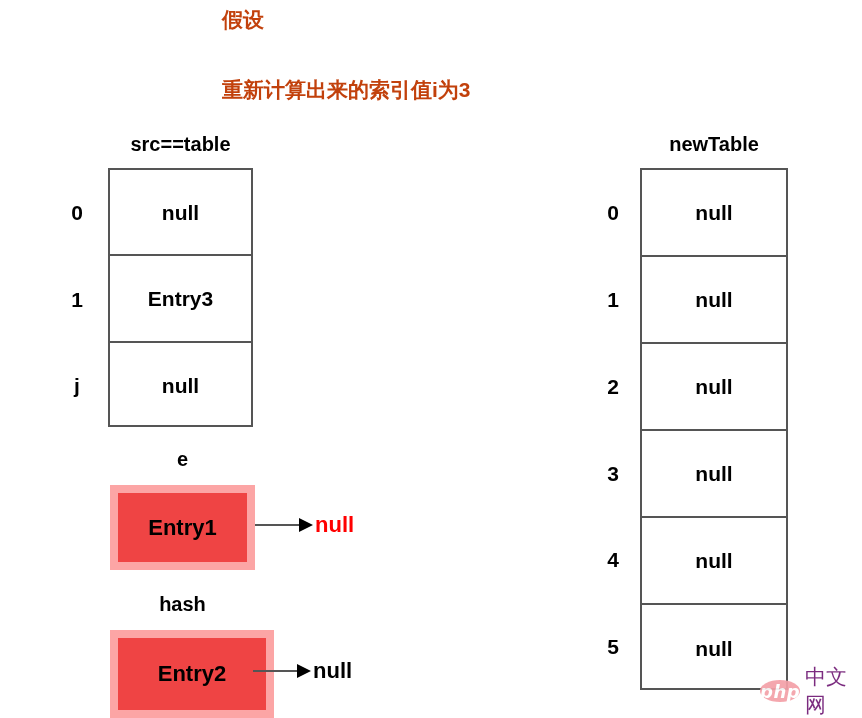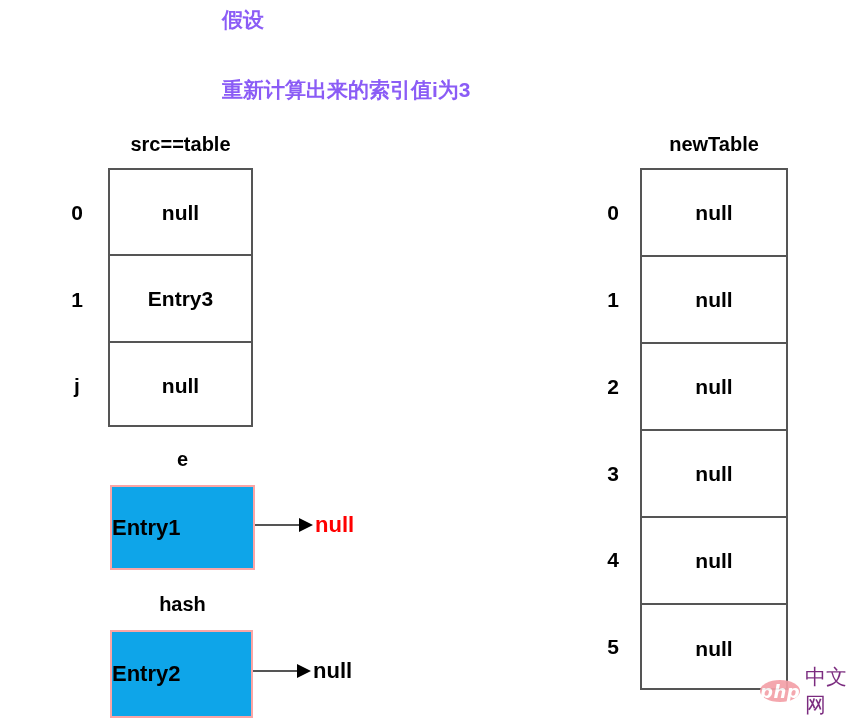--- a/index.html
+++ b/index.html
@@ -14,21 +14,21 @@
     background: #ffffff;
     overflow: hidden;
     font-family: "Liberation Sans", sans-serif;
   }
 
   
   .hdr {
     position: absolute;
     left: 222px;
     white-space: pre;
-    color: #8b5cf6;
+    color: #c2410c;
   }
   .hdr-cn {
     font-family: "Liberation Sans", sans-serif;
     font-weight: bold;
     font-size: 21px;
     letter-spacing: 0px;
   }
   .hdr-code {
     font-family: "DejaVu Serif", "Liberation Serif", serif;
     font-size: 20px;
@@ -100,36 +100,37 @@
     font-weight: bold;
     font-size: 20px;
     color: #000000;
     text-align: center;
     width: 145px;
     white-space: nowrap;
   }
   .node-box {
     position: absolute;
     box-sizing: border-box;
-    border: 2px solid #fca5a5;
-    background: #0ea5e9;
-    display: flex;
-    align-items: center;
+    border: 8px solid #fca5a5;
+    background: #ef4444;
+    display: flex;
+    align-items: center;
+    justify-content: center;
   }
   .node-text {
     font-weight: bold;
     font-size: 22px;
     color: #000000;
     line-height: 1;
   }
 
   #e-label      { left: 110px; top: 448px; }
   #e-box        { left: 110px; top: 485px; width: 145px; height: 85px; }
   #next-label   { left: 110px; top: 593px; }
-  #next-box     { left: 110px; top: 630px; width: 143px; height: 88px; }
+  #next-box     { left: 110px; top: 630px; width: 164px; height: 88px; }
 
   
   .arrow-svg {
     position: absolute;
     overflow: visible;
   }
   #e-arrow    { left: 255px; top: 512px;  width: 60px; height: 26px; }
   #next-arrow { left: 253px; top: 658px;  width: 60px; height: 26px; }
 
   .arrow-target {

